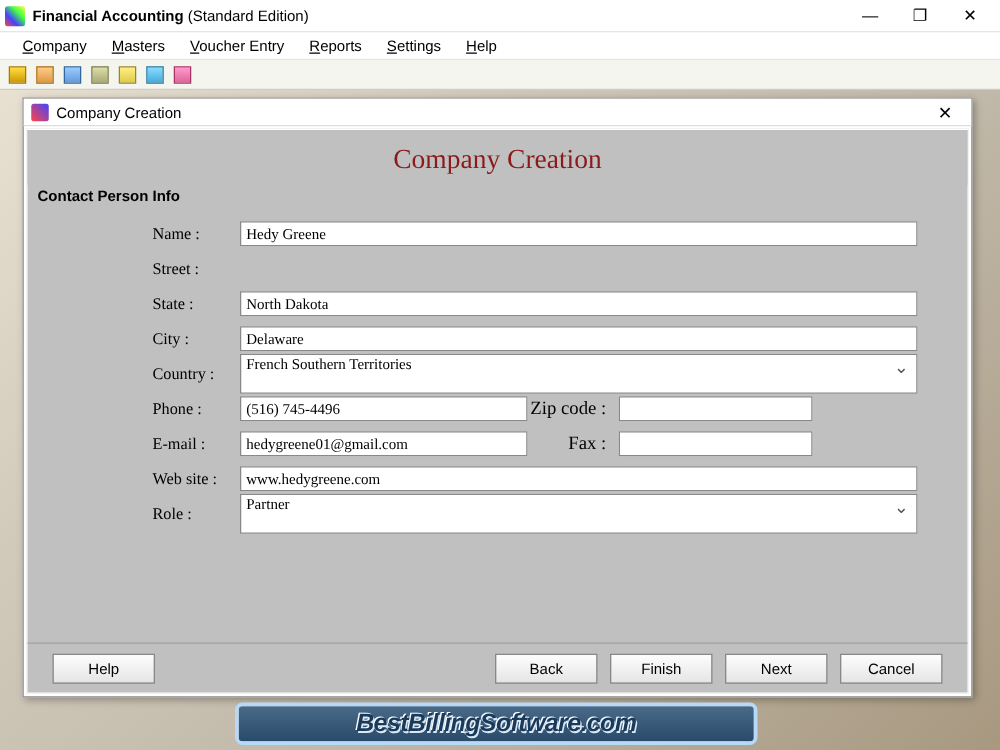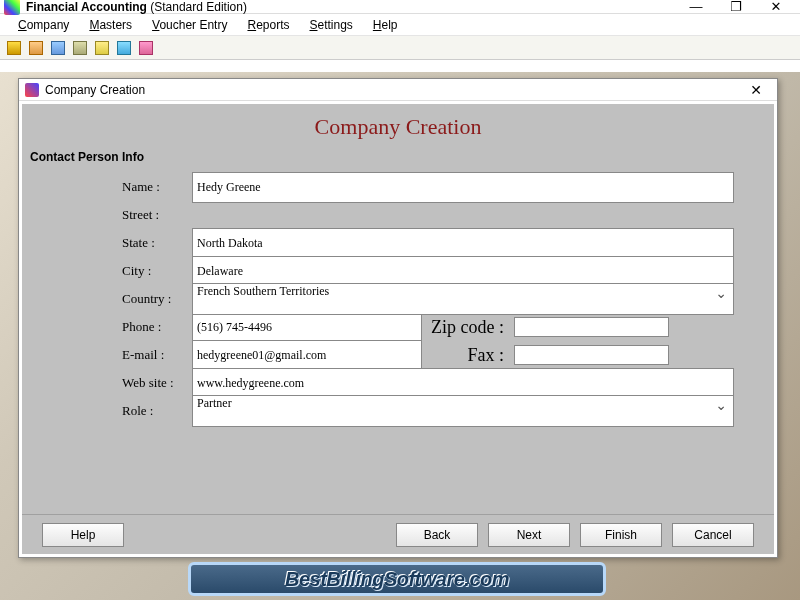--- a/index.html
+++ b/index.html
@@ -1,19 +1,19 @@
 <!DOCTYPE html>
 <html><head>
 <meta charset="utf-8">
 <style>
 * { box-sizing: border-box; margin: 0; padding: 0; }
 body { font-family: "Segoe UI", Tahoma, sans-serif; font-size: 12px; background: #fff; width: 800px; height: 600px; overflow: hidden; position: relative; }
 
 
-.titlebar { height: 14px; background: #fff; display: flex; align-items: center; padding: 0 4px; border-bottom: 1px solid #ddd; }
+.titlebar { height: 26px; background: #fff; display: flex; align-items: center; padding: 0 4px; border-bottom: 1px solid #ddd; }
 .titlebar .app-icon { width: 16px; height: 16px; margin-right: 6px; background: linear-gradient(45deg, #ff4444, #4444ff, #44ff44, #ffff44); border-radius: 2px; }
 .titlebar .title-text { flex: 1; font-family: "Segoe UI", sans-serif; }
 .titlebar .title-bold { font-weight: bold; }
 .titlebar .win-btns { display: flex; gap: 0; }
 .titlebar .win-btn { width: 40px; height: 26px; display: flex; align-items: center; justify-content: center; cursor: pointer; font-size: 13px; }
 
 .menubar { height: 22px; background: #fff; display: flex; align-items: center; padding: 0 8px; gap: 0; border-bottom: 1px solid #e5e5e5; }
 .menubar .menu-item { padding: 2px 10px; cursor: pointer; }
 .menubar .menu-item .ul { text-decoration: underline; }
 
@@ -36,24 +36,24 @@
 .dialog-titlebar .dlg-title { flex: 1; font-size: 12px; }
 .dialog-titlebar .dlg-close { width: 30px; height: 20px; display: flex; align-items: center; justify-content: center; cursor: pointer; font-size: 14px; }
 
 .dialog-body { flex: 1; background: #c0c0c0; border: 1px solid #fff; margin: 2px; display: flex; flex-direction: column; }
 .dialog-heading { text-align: center; padding: 10px 0 8px; font-family: "Times New Roman", serif; font-size: 22px; color: #8b1a1a; background: #c0c0c0; }
 .section-label { font-weight: bold; padding: 2px 8px 4px; font-size: 12px; }
 
 .form-area { flex: 1; padding: 8px 40px 8px 40px; }
 .form-row { display: flex; align-items: center; margin-bottom: 6px; height: 22px; }
 .form-label { width: 130px; text-align: left; padding-left: 60px; font-size: 13px; font-family: "Times New Roman", serif; }
-.form-input { flex: 1; height: 31px; border: 1px solid #888; background: #fff; padding: 0 4px; font-size: 12px; font-family: "Times New Roman", serif; }
+.form-input { flex: 1; height: 20px; border: 1px solid #888; background: #fff; padding: 0 4px; font-size: 12px; font-family: "Times New Roman", serif; }
 .form-select { flex: 1; height: 32px; border: 1px solid #888; background: #fff; padding: 0 4px; font-size: 12px; font-family: "Times New Roman", serif; position: relative; }
 .form-select::after { content: "⌄"; position: absolute; right: 6px; top: 1px; color: #555; font-size: 14px; }
-.sub-label { width: 92px; text-align: right; padding-right: 10px; font-size: 18px; font-family: "Times New Roman", serif; }
+.sub-label { width: 73px; text-align: right; padding-right: 10px; font-size: 15px; font-family: "Times New Roman", serif; }
 .sub-input { width: 155px; height: 20px; border: 1px solid #888; background: #fff; padding: 0 4px; font-size: 12px; }
 
 .button-bar { height: 40px; display: flex; align-items: center; padding: 0 20px; gap: 10px; border-top: 1px solid #a0a0a0; }
 .button-bar .spacer { flex: 1; }
 .dlg-btn { min-width: 82px; height: 24px; background: linear-gradient(#fdfdfd, #e5e5e5); border: 1px solid #888; cursor: pointer; font-size: 12px; display: flex; align-items: center; justify-content: center; }
 
 
 .banner { position: absolute; left: 188px; bottom: 4px; width: 418px; height: 34px; background: linear-gradient(#4a6a8a, #2a4a6a); border: 3px solid #b8d8f8; border-radius: 6px; display: flex; align-items: center; justify-content: center; font-family: "Arial Black", sans-serif; font-style: italic; font-weight: 900; font-size: 20px; color: #1a3a5a; text-shadow: 1px 1px 0 #d8e8f8, -1px -1px 0 #fff; letter-spacing: -0.5px; }
 </style>
 </head>
@@ -165,20 +165,20 @@
         <div class="form-label">Role :</div>
         <div class="form-select"><span>Partner</span></div>
       </div>
 
     </div>
 
     <div class="button-bar">
       <div class="dlg-btn">Help</div>
       <div class="spacer"></div>
       <div class="dlg-btn">Back</div>
+      <div class="dlg-btn">Finish</div>
       <div class="dlg-btn">Next</div>
-      <div class="dlg-btn">Finish</div>
       <div class="dlg-btn">Cancel</div>
     </div>
   </div>
 </div>
 
 <div class="banner">BestBillingSoftware.com</div>
 
 </body></html>

